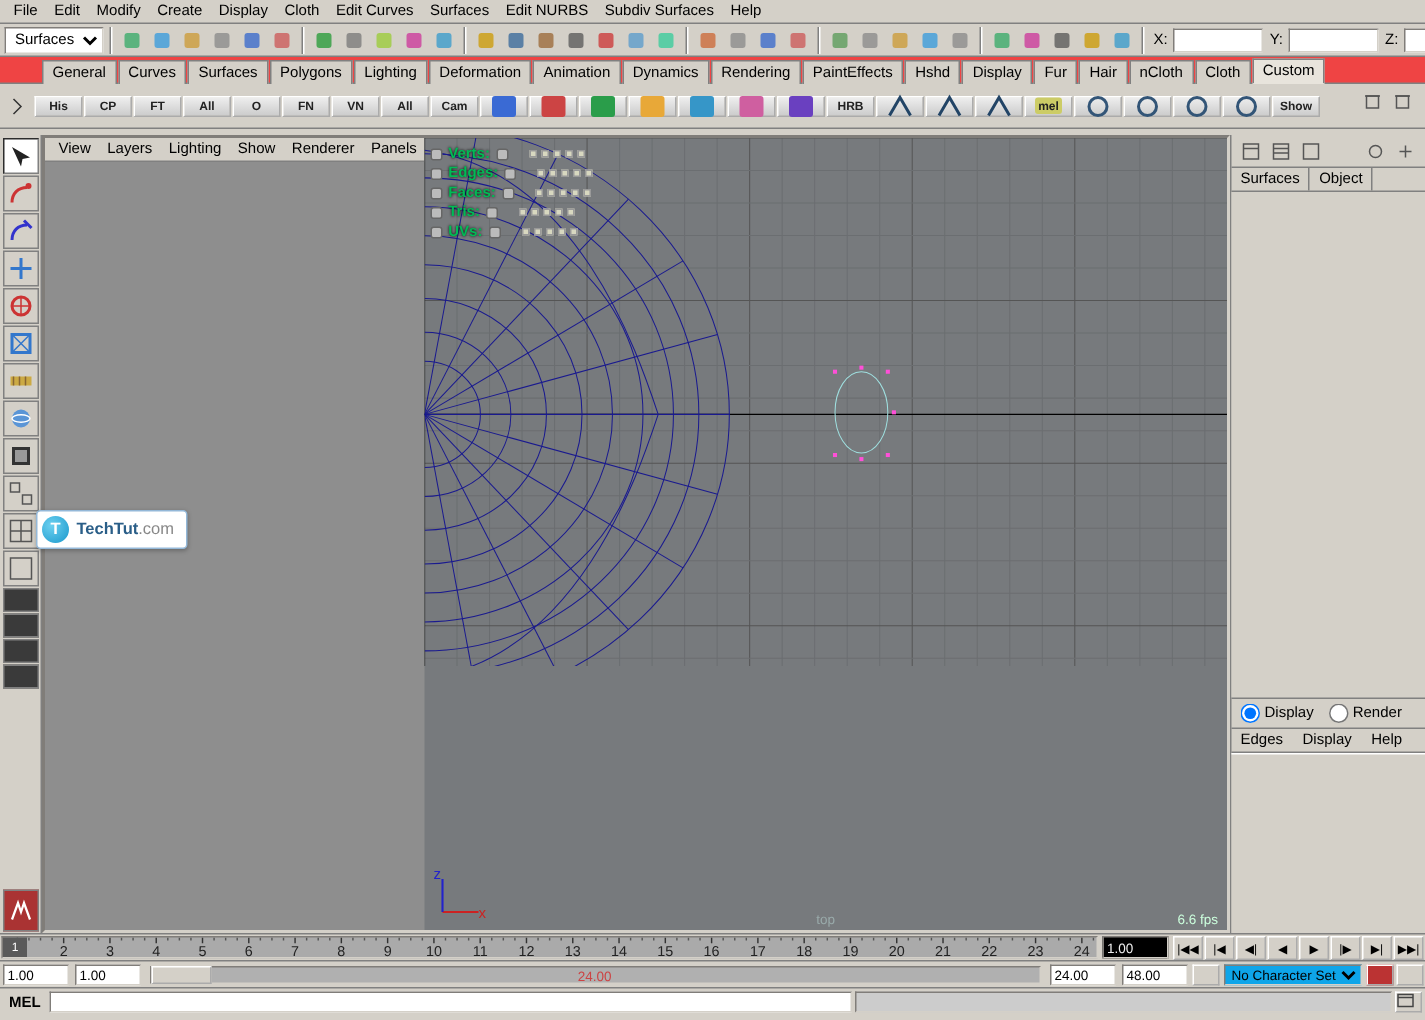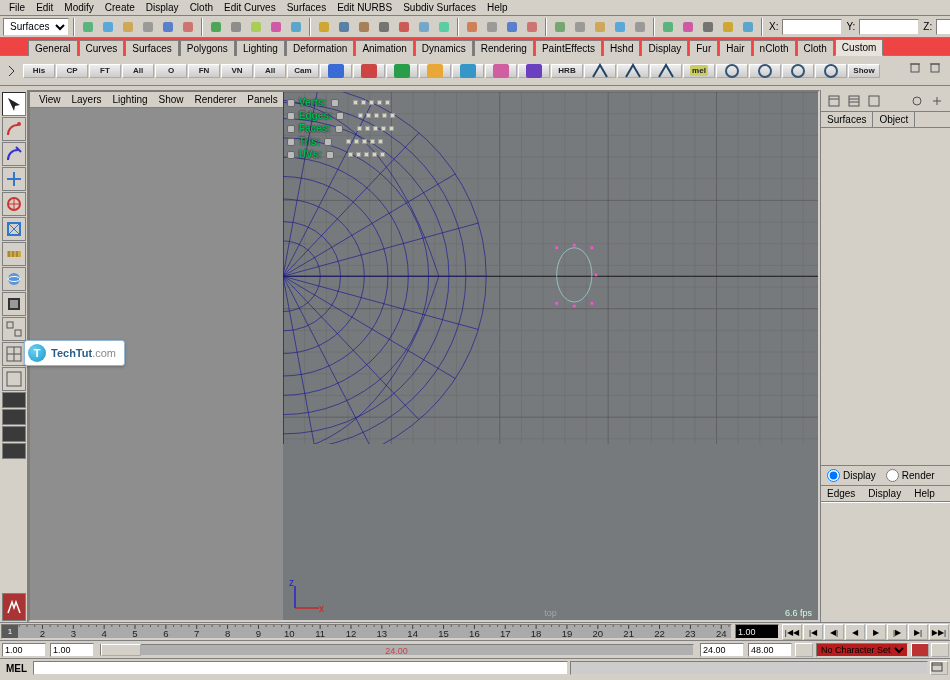--- a/index.html
+++ b/index.html
@@ -74,21 +74,21 @@
   .timeslider .cur { position:absolute; left:0; top:0; width:16px; height:100%; background:#5a5a5a; color:#fff; font-size:8px; display:flex; align-items:center; justify-content:center }
   .timeslider .curfield { width:44px; background:#000; color:#eee; border:1px inset #d4d0c8; margin:1px 2px; font-size:9px; padding:0 2px; display:flex;align-items:center }
   .playctrl { display:flex; gap:1px; padding:1px }
   .playctrl .pb { width:20px; height:16px; border:1px outset #fff; background:#d4d0c8; display:flex;align-items:center;justify-content:center }
 
   .rangebar { height:18px; display:flex; align-items:center; border-bottom:1px solid #808080;}
   .rangebar input { width:44px; height:14px; background:#fff; border:1px inset #d4d0c8; margin:0 2px; font-size:9px; padding:0 2px }
   .rangebar .slider { flex:1; height:12px; background:#b0b0b0; border:1px inset #d4d0c8; margin:0 4px; position:relative }
   .rangebar .slider .thumb { position:absolute; left:0; width:40px; top:-1px; bottom:-1px; background:#d4d0c8; border:1px outset #fff }
   .rangebar .half-red { position:absolute; left:48%; color:#c44; font-size:9px; top:1px }
-  .rangebar select { height:14px; font-size:9px; background:#b91c1c; border:1px inset #d4d0c8; margin:0 2px;}
+  .rangebar select { height:14px; font-size:9px; background:#0ea5e9; border:1px inset #d4d0c8; margin:0 2px;}
   .rangebar .endbtn { width:18px; height:14px; border:1px outset #fff; background:#d4d0c8; margin:0 1px }
 
   .cmdline { height:18px; display:flex; align-items:center; gap:2px; padding:0 2px }
   .cmdline .mel { font-weight:bold; padding:0 4px }
   .cmdline .input { flex:.6; height:14px; background:#fff; border:1px inset #d4d0c8 }
   .cmdline .output { flex:.4; height:14px; background:#ccc; border:1px inset #d4d0c8 }
   .cmdline .cbtn { width:18px; height:14px; border:1px outset #fff; background:#d4d0c8 }
 
   
   .watermark { position:absolute; left:24px; top:340px; background:#fff; border:1px solid #94b8d8; border-radius:3px; padding:3px 8px 3px 3px; display:flex; align-items:center; gap:5px; box-shadow:0 1px 3px rgba(0,0,0,.25); z-index:99 }

